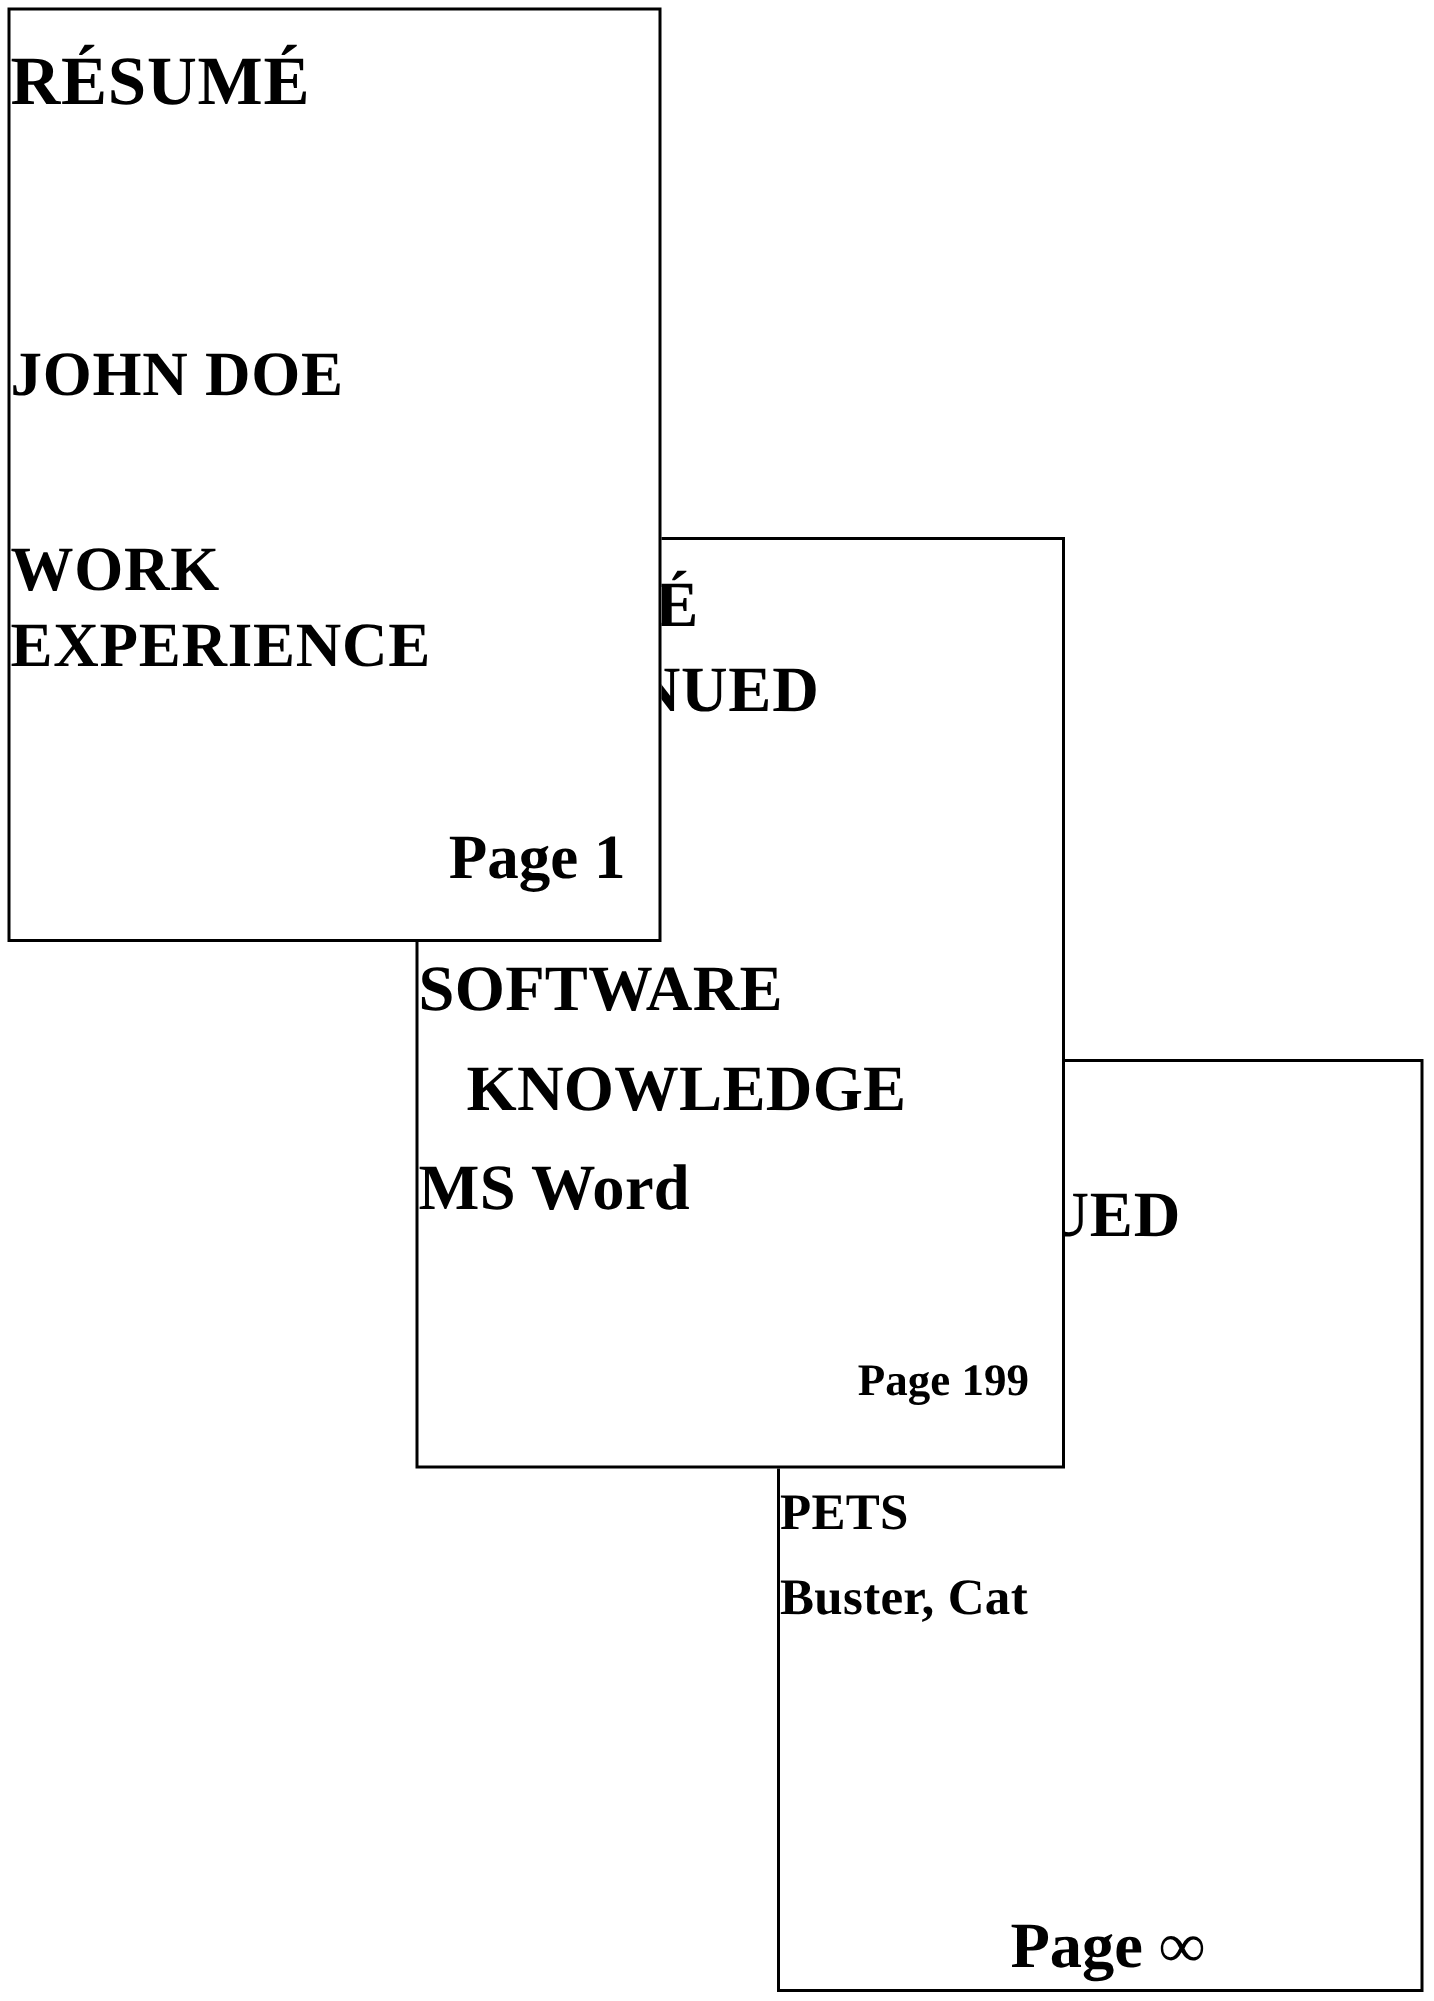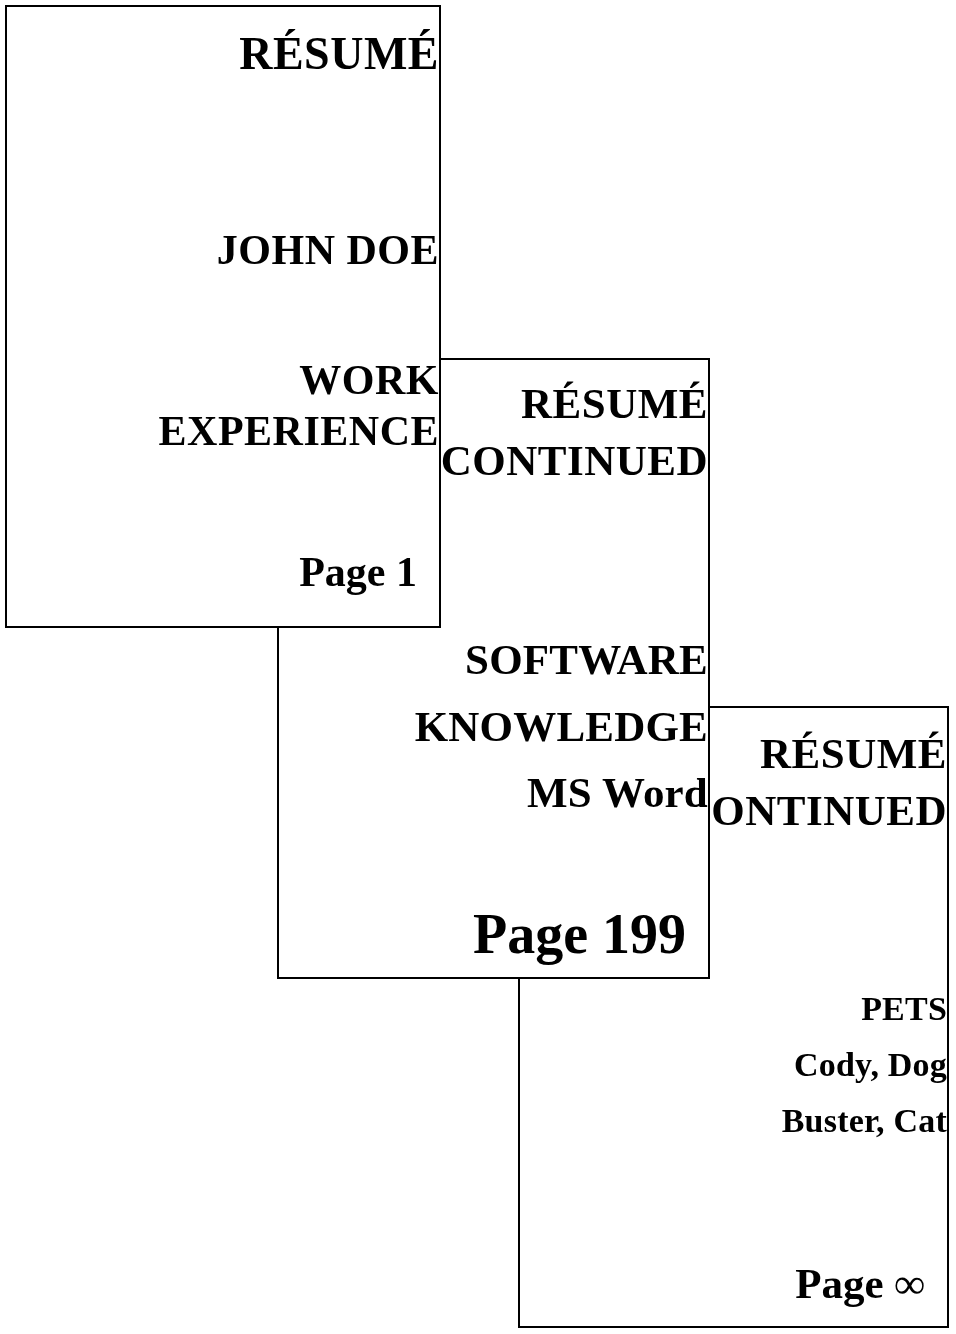--- a/index.html
+++ b/index.html
@@ -50,69 +50,68 @@
     width: 431px;
     height: 622px;
     z-index: 10;
   }
 
   
   .tx {
     position: absolute;
     left: 0;
     right: 0;
-    text-align: right;
+    text-align: left;
     font-weight: bold;
     line-height: 1.02;
     white-space: nowrap;
   }
   .tx.right {
     text-align: right;
     padding-right: 22px;
     padding-left: 32px;
   }
 
   
   #c1-title   { top: 24px;  font-size: 46px; letter-spacing: 0.5px; }
   #c1-name    { top: 222px; font-size: 42px; letter-spacing: 0.5px; }
   #c1-sec     { top: 352px; font-size: 42px; letter-spacing: 0.5px; }
-  #c1-sec .l2 { display: block; margin-top: 8px; padding-left: 36px; }
+  #c1-sec .l2 { display: block; margin-top: 8px; }
   #c1-page    { top: 544px; font-size: 42px; }
 
   
   #c2-title   { top: 22px;  font-size: 43px; letter-spacing: 0.5px; }
   #c2-title .l2 { display: block; margin-top: 13px; }
   #c2-sec     { top: 278px; font-size: 43px; letter-spacing: 0.2px; }
   #c2-sec .l2 { display: block; margin-top: 23px; padding-left: 32px; }
   #c2-sec .l3 { display: block; margin-top: 22px; font-size: 43px; }
-  #c2-page    { top: 546px; font-size: 56px; }
+  #c2-page    { top: 546px; font-size: 30px; }
 
   
   #c3-title   { top: 24px;  font-size: 43px; letter-spacing: 0.5px; }
   #c3-title .l2 { display: block; margin-top: 13px; }
   #c3-sec     { top: 284px; font-size: 34px; letter-spacing: 0.2px; }
   #c3-sec .l2 { display: block; margin-top: 21px; }
   #c3-sec .l3 { display: block; margin-top: 22px; }
-  #c3-page    { top: 554px; font-size: 43px; }
+  #c3-page    { top: 568px; font-size: 43px; text-align: center; }
 </style>
 </head>
 <body>
 
 <div id="stack">
 
   <div class="page-card" id="card-3">
 
     <div class="tx" id="c3-title">
       <span class="l1">RÉSUMÉ</span>
       <span class="l2">CONTINUED</span>
     </div>
 
     <div class="tx" id="c3-sec">
       <span class="l1">PETS</span>
-      <span class="l2">Cody, Dog</span>
       <span class="l3">Buster, Cat</span>
     </div>
 
     <div class="tx right" id="c3-page">Page ∞</div>
   </div>
 
   <div class="page-card" id="card-2">
 
     <div class="tx" id="c2-title">
       <span class="l1">RÉSUMÉ</span>

